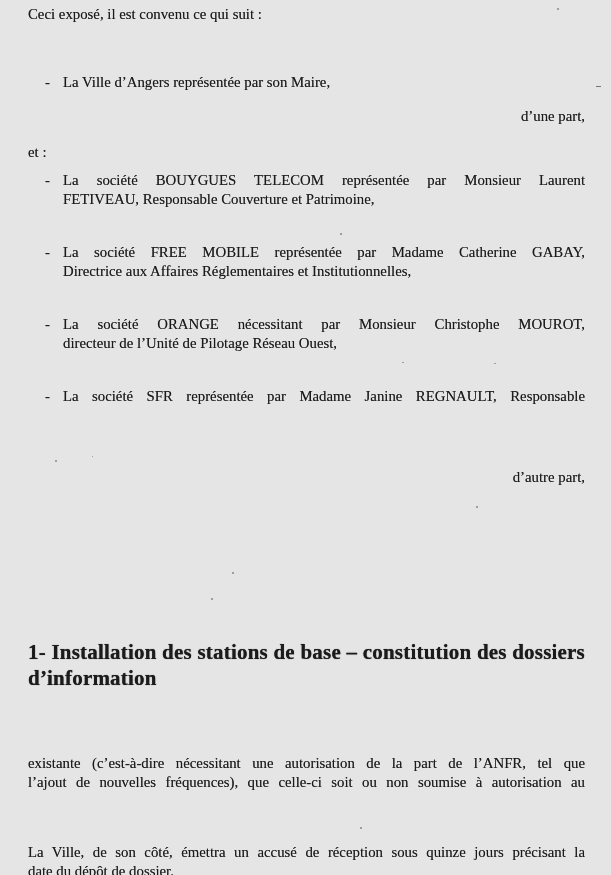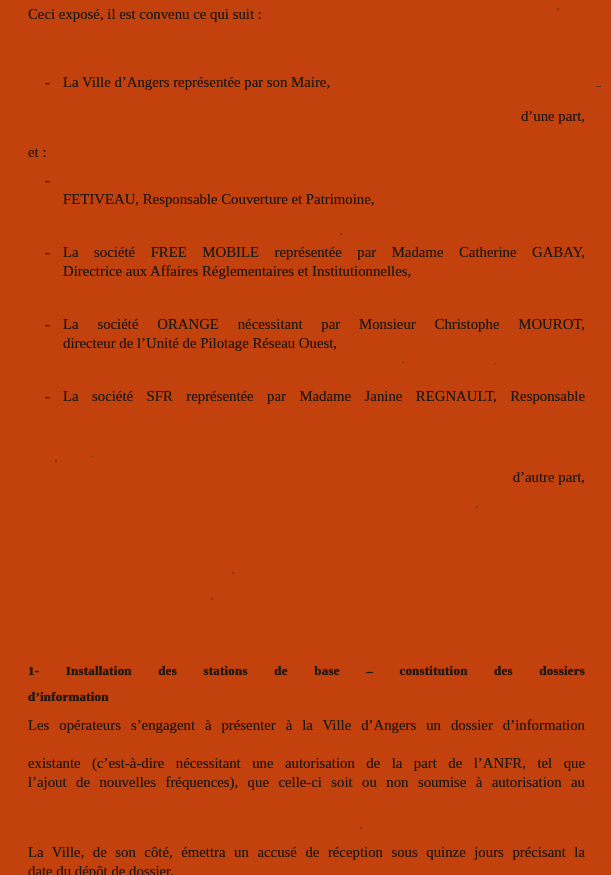--- a/index.html
+++ b/index.html
@@ -1,39 +1,38 @@
 <!DOCTYPE html>
 <html><head>
 <meta charset="utf-8">
 <style>
   html,body { margin:0; padding:0; background:#ffffff; }
   .page {
     position: relative;
     width: 611px;
     height: 875px;
-    background: #c2410c;
+    background: #e5e5e5;
     font-family: "Liberation Serif", "DejaVu Serif", serif;
     color: #1b1b1b;
     font-size: 14.8px;
     line-height: 19px;
     overflow: hidden;
     text-shadow: 0 0 0.4px rgba(20,20,20,0.55);
   }
   .ln { position: absolute; }
   .full   { left: 28px;  width: 557px; }
   .indent { left: 63px;  width: 522px; }
   .dash   { left: 45px; }
   .rightal{ right: 26px; text-align: left; }
   .just   { text-align: justify; text-align-last: justify; }
   .heading {
     font-weight: bold;
-    font-size: 13px;
+    font-size: 21px;
     letter-spacing: 0.2px;
     text-shadow: 0 0 0.8px rgba(10,10,10,0.8);
-    margin-top: 18px;
   }
   .speck {
     position: absolute;
     background: rgba(40,40,40,0.5);
     border-radius: 50%;
   }
   .speck.bar { border-radius: 0; background: rgba(40,40,40,0.6); }
 </style>
 </head>
 <body>
@@ -42,39 +41,39 @@
 
   <div class="ln full" style="top:5px">Ceci exposé, il est convenu ce qui suit :</div>
 
   <div class="ln dash" style="top:73px">-</div>
   <div class="ln indent" style="top:73px">La Ville d’Angers représentée par son Maire,</div>
 
   <div class="ln rightal" style="top:107px">d’une part,</div>
   <div class="ln full" style="top:143px">et :</div>
 
   <div class="ln dash" style="top:171px">-</div>
+  <div class="ln indent just" style="top:171px">La société BOUYGUES TELECOM représentée par Monsieur Laurent</div>
   <div class="ln indent" style="top:190px">FETIVEAU, Responsable Couverture et Patrimoine,</div>
 
   <div class="ln dash" style="top:243px">-</div>
   <div class="ln indent just" style="top:243px">La société FREE MOBILE représentée par Madame Catherine GABAY,</div>
   <div class="ln indent" style="top:262px">Directrice aux Affaires Réglementaires et Institutionnelles,</div>
 
   <div class="ln dash" style="top:315px">-</div>
   <div class="ln indent just" style="top:315px">La société ORANGE nécessitant par Monsieur Christophe MOUROT,</div>
   <div class="ln indent" style="top:334px">directeur de l’Unité de Pilotage Réseau Ouest,</div>
 
   <div class="ln dash" style="top:387px">-</div>
   <div class="ln indent just" style="top:387px">La société SFR représentée par Madame Janine REGNAULT, Responsable</div>
 
   <div class="ln rightal" style="top:468px">d’autre part,</div>
 
   <div class="ln full heading just" style="top:643px">1- Installation des stations de base – constitution des dossiers</div>
   <div class="ln full heading" style="top:669px">d’information</div>
 
-  <div class="ln full just" style="top:716px">Les opérateurs s’engagent à présenter à la Ville d’Angers un dossier d’information</div>
   <div class="ln full just" style="top:773px">l’ajout de nouvelles fréquences), que celle-ci soit ou non soumise à autorisation au</div>
   <div class="ln full just" style="top:754px">existante (c’est-à-dire nécessitant une autorisation de la part de l’ANFR, tel que</div>
 
   <div class="ln full just" style="top:843px">La Ville, de son côté, émettra un accusé de réception sous quinze jours précisant la</div>
   <div class="ln full" style="top:862px">date du dépôt de dossier.</div>
 
   <div class="speck" style="left:557px; top:8px;   width:2px; height:2px;"></div>
   <div class="speck bar" style="left:596px; top:86px;  width:5px; height:1px;"></div>
   <div class="speck" style="left:340px; top:233px; width:2px; height:2px;"></div>
   <div class="speck" style="left:402px; top:362px; width:2px; height:1px;"></div>

